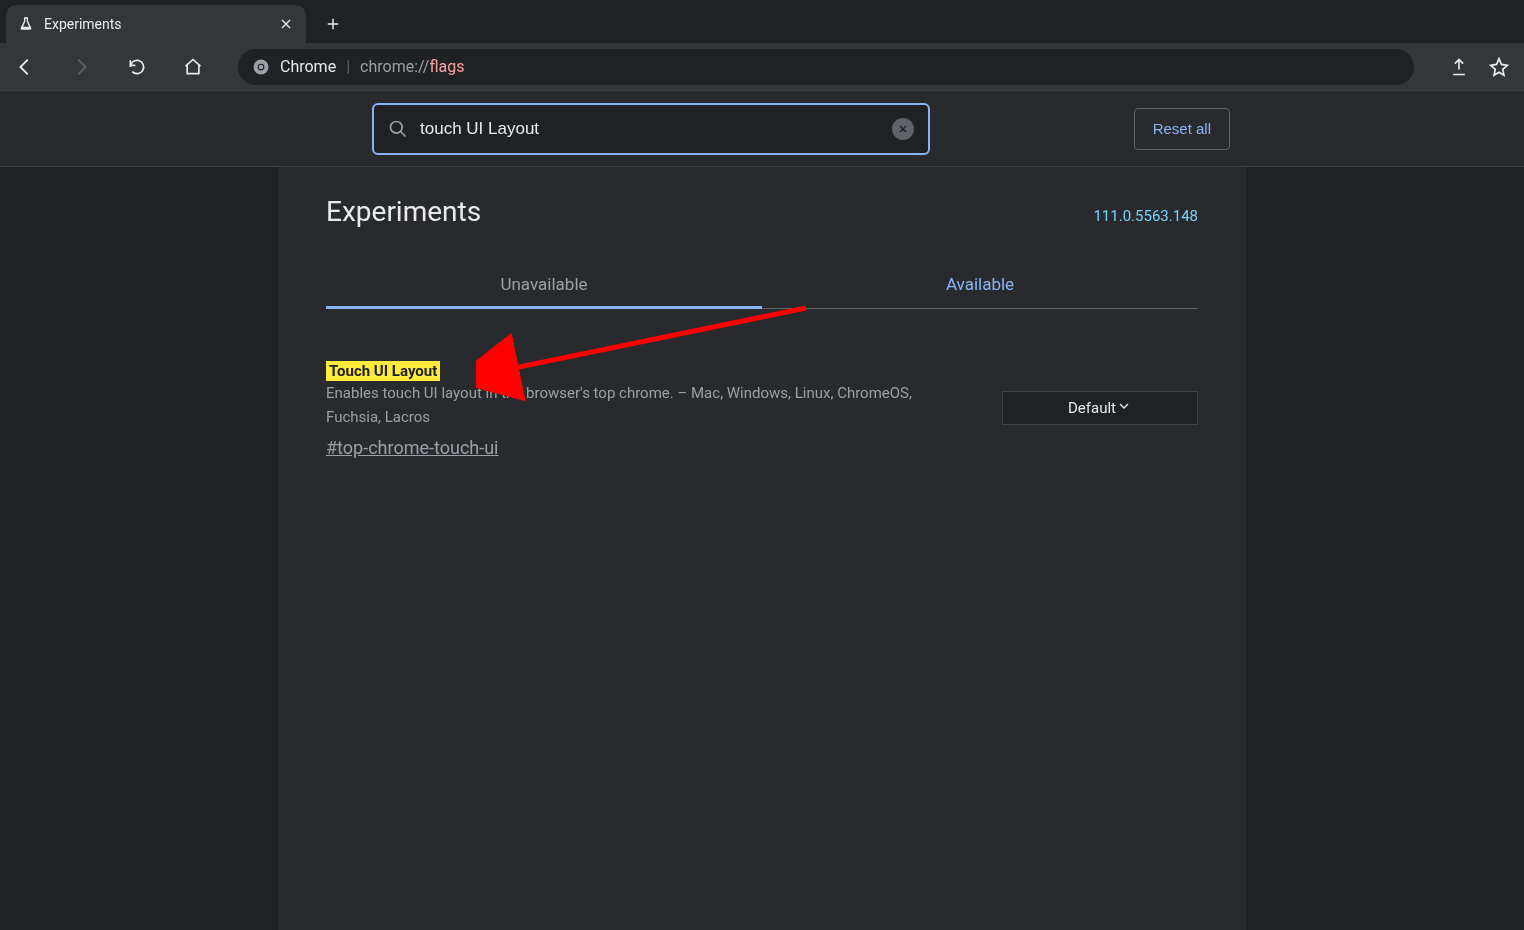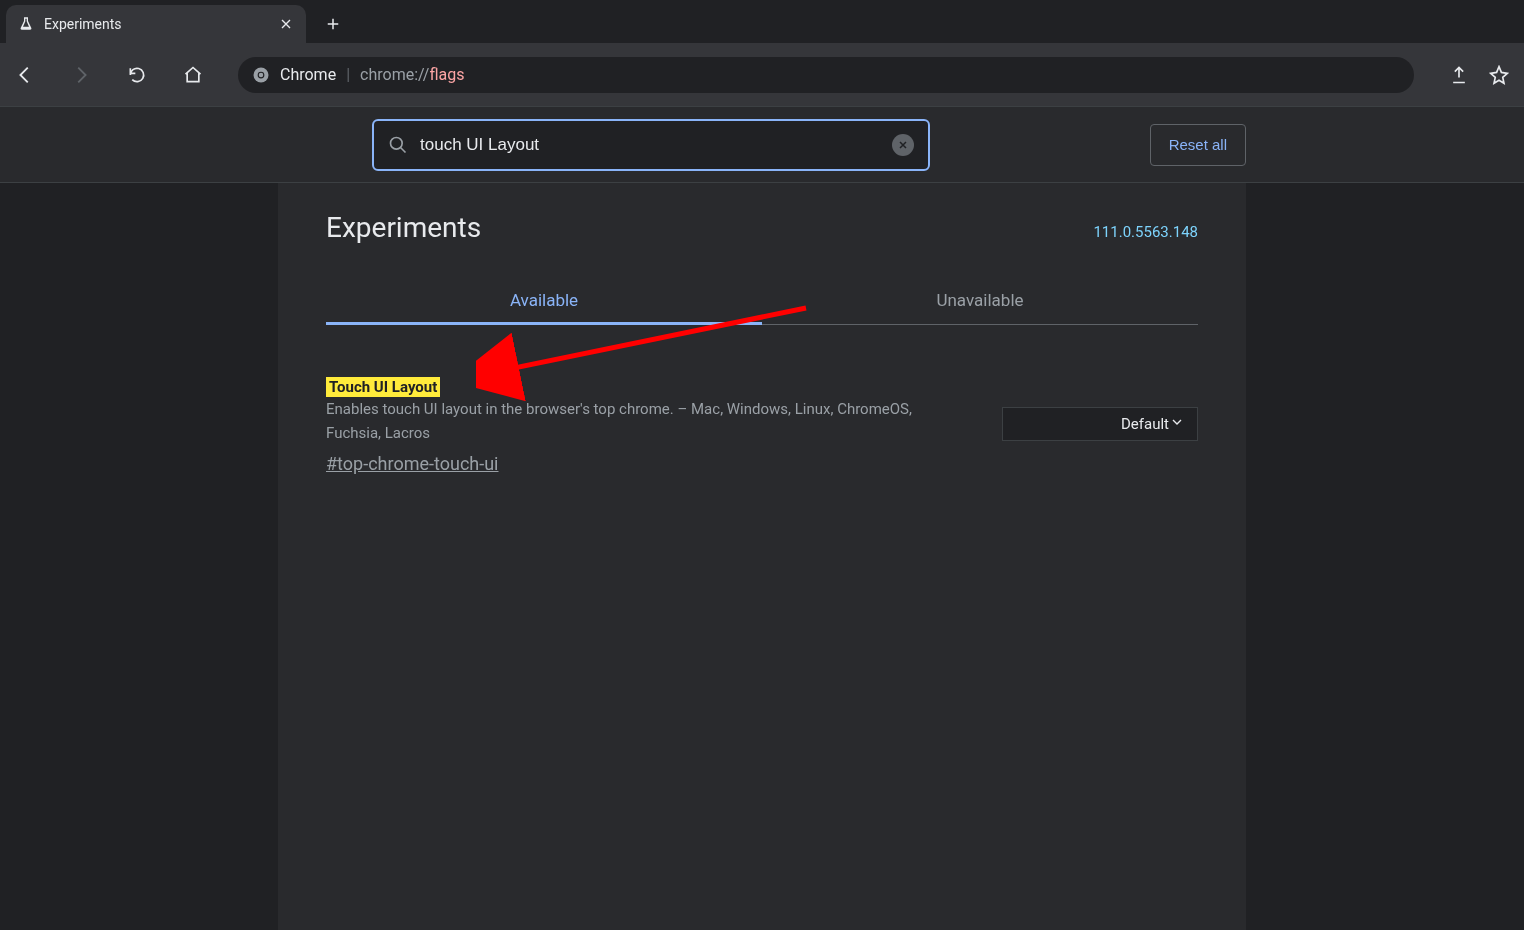--- a/index.html
+++ b/index.html
@@ -34,21 +34,21 @@
   .tab .favicon { width: 16px; height: 16px; color: #e8eaed; flex-shrink:0;}
   .tab .title { flex: 1; white-space: nowrap; overflow: hidden; text-overflow: ellipsis; }
   .tab .close { width: 16px; height: 16px; color: #e8eaed; cursor: pointer; }
   .newtab {
     width: 30px; height: 30px;
     display: flex; align-items: center; justify-content: center;
     color: #e8eaed; margin-left: 12px; margin-bottom: 4px;
     cursor: pointer; border-radius: 50%;
   }
   .toolbar {
-    height: 64px;
+    height: 48px;
     background: #35363a;
     display: flex;
     align-items: center;
     padding: 0 8px;
     gap: 22px;
     border-bottom: 1px solid #3c4043;
   }
   .nav-btn {
     width: 34px; height: 34px;
     display: flex; align-items: center; justify-content: center;
@@ -127,21 +127,21 @@
   .reset-btn {
     height: 42px;
     padding: 0 18px;
     border: 1px solid #5f6368;
     border-radius: 4px;
     background: transparent;
     color: #8ab4f8;
     font-size: 15px;
     cursor: pointer;
     position: absolute;
-    right: 0;
+    right: 16px;
     margin-left: 28px;
   }
 
   .main {
     display: flex;
     justify-content: center;
     background: #202124;
     height: calc(930px - 43px - 48px - 76px);
   }
   .panel {
@@ -202,21 +202,21 @@
   .flag-select {
     width: 196px;
     height: 34px;
     background: #202124;
     border: 1px solid #3c4043;
     color: #e8eaed;
     font-size: 15px;
     padding: 0 12px;
     display: flex;
     align-items: center;
-    justify-content: flex-end;
+    justify-content: center;
     cursor: pointer;
     margin-top: 30px;
   }
 
   .annotation-arrow {
     position: absolute;
     pointer-events: none;
   }
 </style>
 </head>
@@ -315,22 +315,22 @@
 </div>
 
 <div class="main">
   <div class="panel">
     <div class="panel-head">
       <h1>Experiments</h1>
       <span class="version">111.0.5563.148</span>
     </div>
 
     <div class="tabs">
+      <div class="tab-item">Unavailable</div>
       <div class="tab-item active">Available</div>
-      <div class="tab-item">Unavailable</div>
       <div class="tab-underline" style="left:0; width:50%;"></div>
     </div>
 
     <div class="flag-item">
       <div class="flag-body">
         <span class="flag-title">Touch UI Layout</span>
         <div class="flag-desc">Enables touch UI layout in the browser's top chrome. – Mac, Windows, Linux, ChromeOS, Fuchsia, Lacros</div>
         <a class="flag-hash">#top-chrome-touch-ui</a>
       </div>
       <div class="flag-select">

